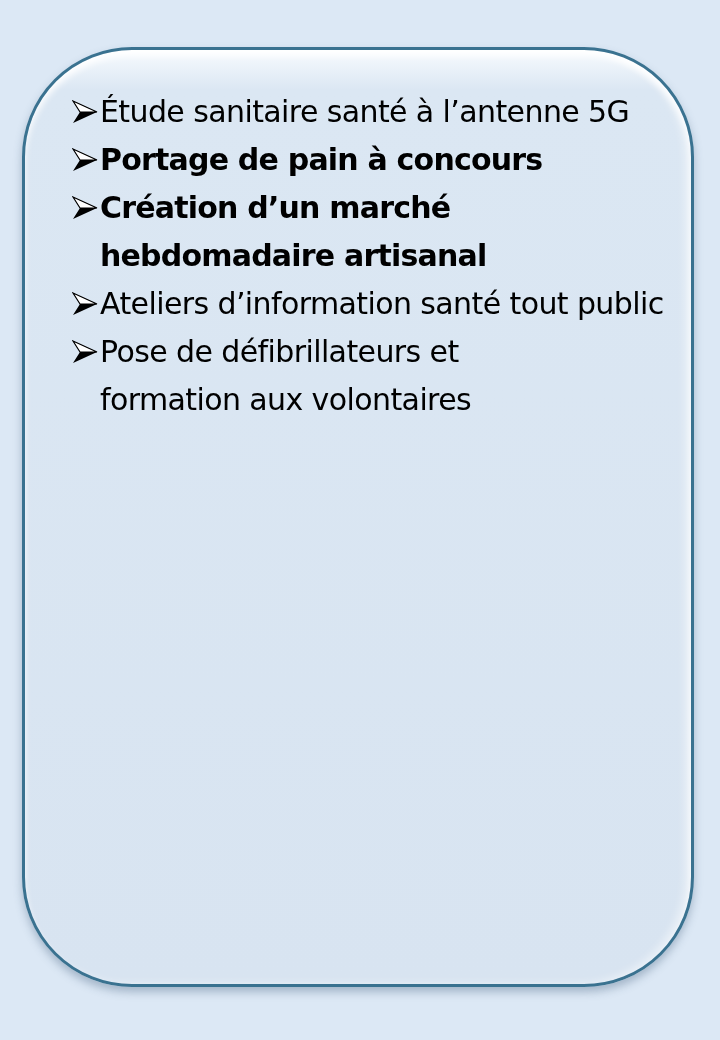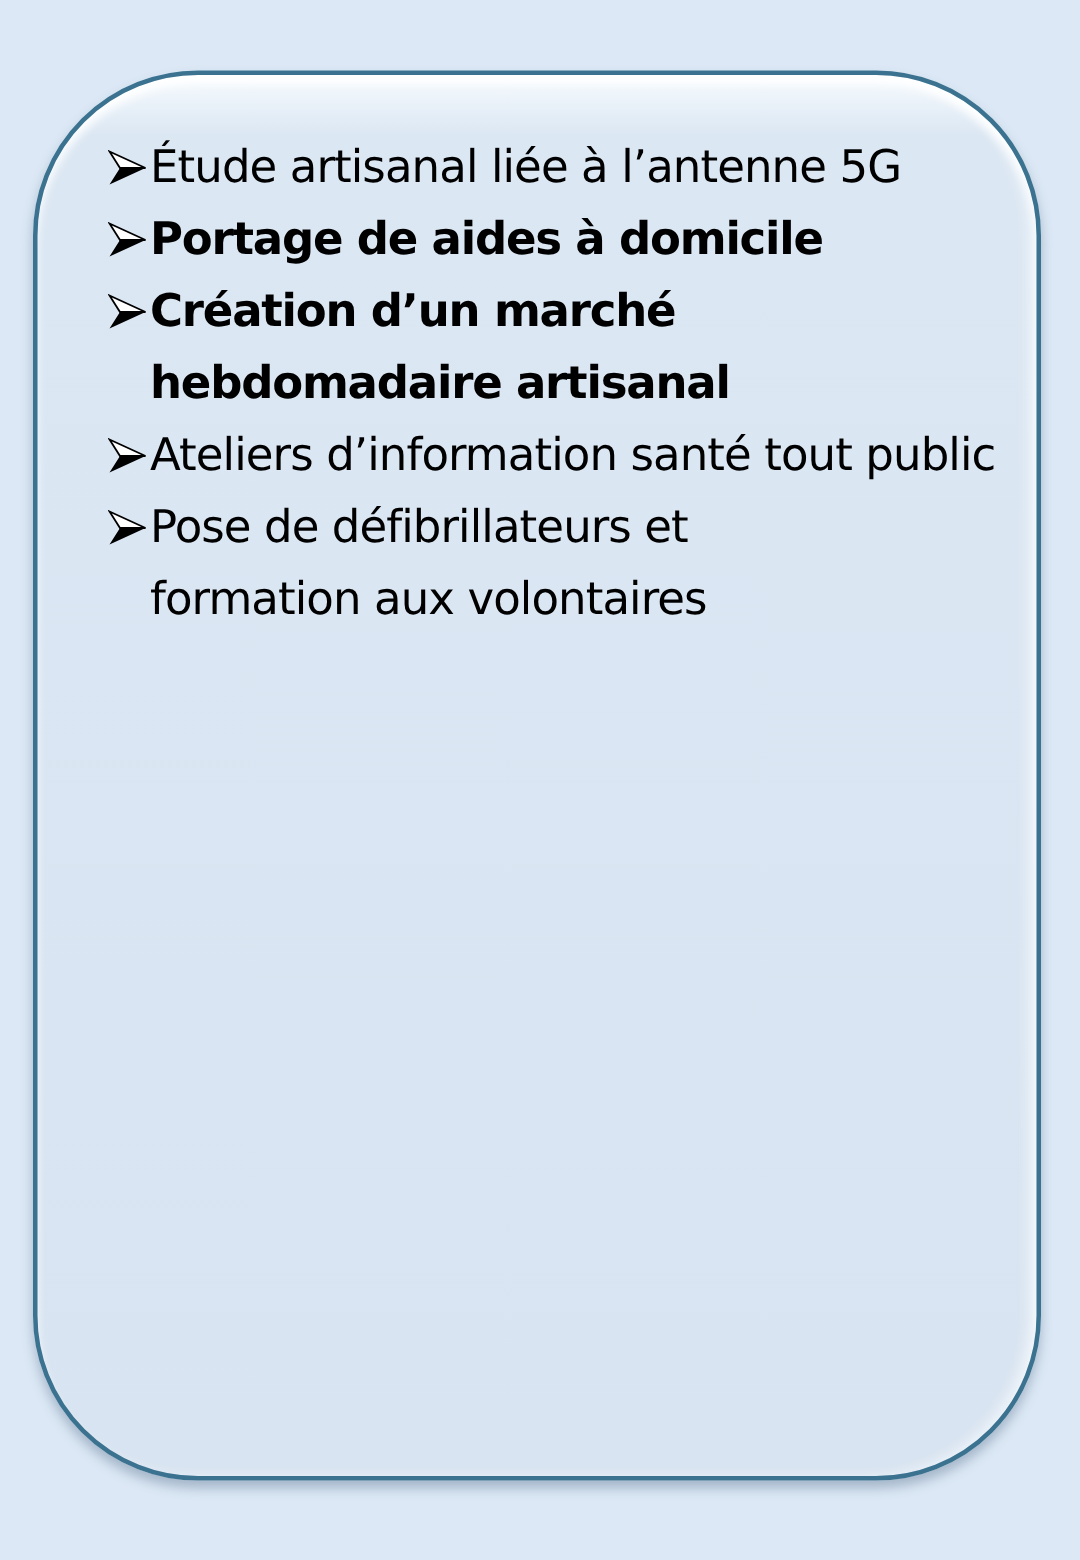--- a/index.html
+++ b/index.html
@@ -47,30 +47,30 @@
 <div class="card"></div>
 
 <ul class="list">
   <li class="item" style="width:580px">
     <span class="bullet">
         <svg width="26" height="24" viewBox="0 0 26 24">
           <path d="M1 1 L25 12 L1 23 L8 12 Z" fill="#000"></path>
           <path d="M1 1 L25 12 L8 12 Z" fill="#fff" stroke="#000" stroke-width="1.2"></path>
         </svg>
       </span>
-    <span class="label">Étude artisanal liée à l’antenne 5G</span>
+    <span class="label">Étude sanitaire santé à l’antenne 5G</span>
   </li>
   <li class="item bold" style="width:580px">
     <span class="bullet">
         <svg width="26" height="24" viewBox="0 0 26 24">
           <path d="M1 1 L25 12 L1 23 L8 12 Z" fill="#000"></path>
           <path d="M1 1 L25 12 L8 12 Z" fill="#fff" stroke="#000" stroke-width="1.2"></path>
         </svg>
       </span>
-    <span class="label">Portage de aides à domicile</span>
+    <span class="label">Portage de pain à concours</span>
   </li>
   <li class="item bold" style="width:480px">
     <span class="bullet">
         <svg width="26" height="24" viewBox="0 0 26 24">
           <path d="M1 1 L25 12 L1 23 L8 12 Z" fill="#000"></path>
           <path d="M1 1 L25 12 L8 12 Z" fill="#fff" stroke="#000" stroke-width="1.2"></path>
         </svg>
       </span>
     <span class="label">Création d’un marché hebdomadaire artisanal</span>
   </li>

